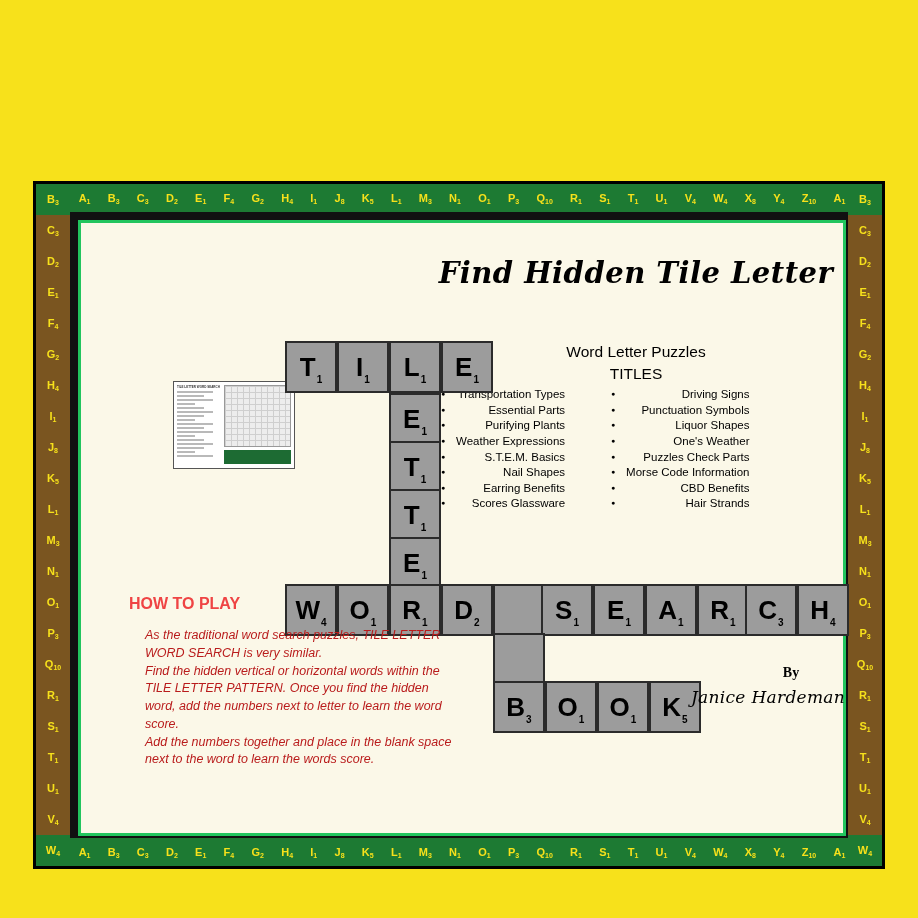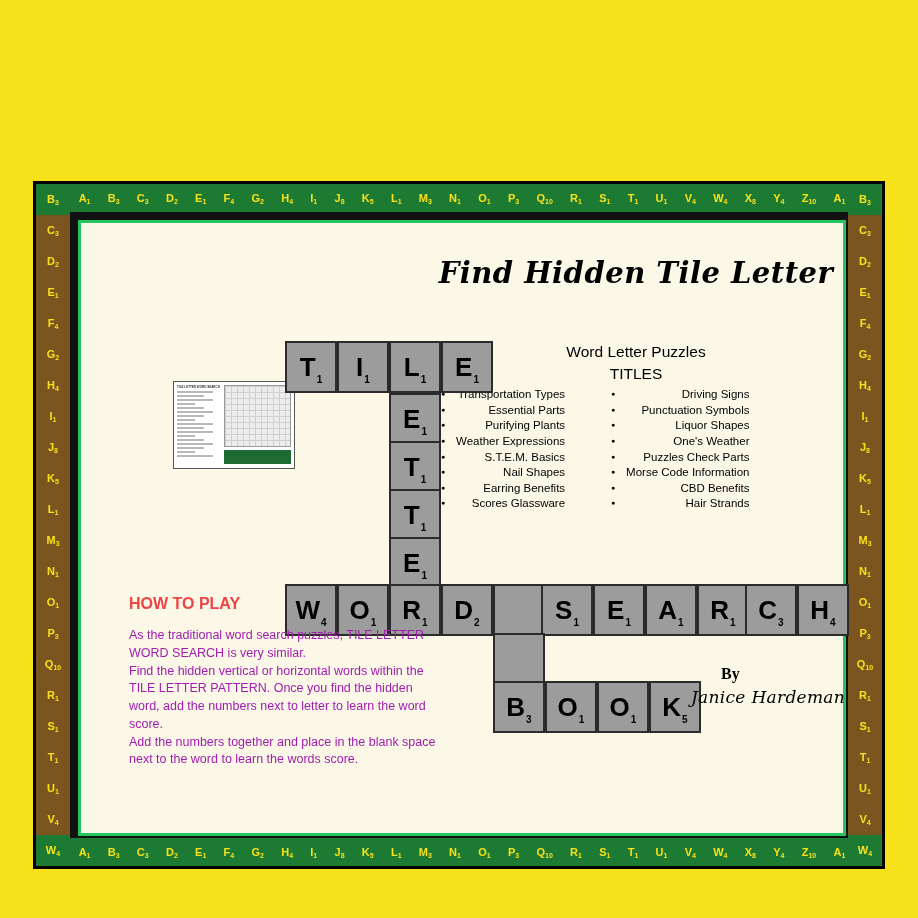--- a/index.html
+++ b/index.html
@@ -137,30 +137,31 @@
     margin-left: 1px;
   }
   .tile.blank { background: #9c9c9c; }
 
   
   .howto-title {
     position: absolute; left: 48px; top: 372px;
     font-size: 16px; font-weight: bold; color: #ef4444;
   }
   .howto-body {
-    position: absolute; left: 48px; top: 404px; width: 316px;
-    font-size: 12.5px; color: #a21caf; line-height: 1.42;
+    position: absolute; left: 64px; top: 404px; width: 316px;
+    font-size: 12.5px; color: #b91c1c; line-height: 1.42;
     white-space: pre-line;
+    font-style: italic;
   }
 
   
   .by {
     position: absolute; left: 640px; top: 442px; width: 140px;
-    text-align: left;
-    font-size: 16px; font-weight: bold; color: #000;
+    text-align: center;
+    font-size: 14px; font-weight: bold; color: #000;
     font-family: "Liberation Serif", serif;
   }
   .author {
     position: absolute; left: 610px; top: 464px; width: 200px;
     font-family: "DejaVu Serif", serif;
     font-style: italic; font-weight: normal;
     font-size: 17px; color: #000;
     letter-spacing: 0.3px;
   }
 </style>

